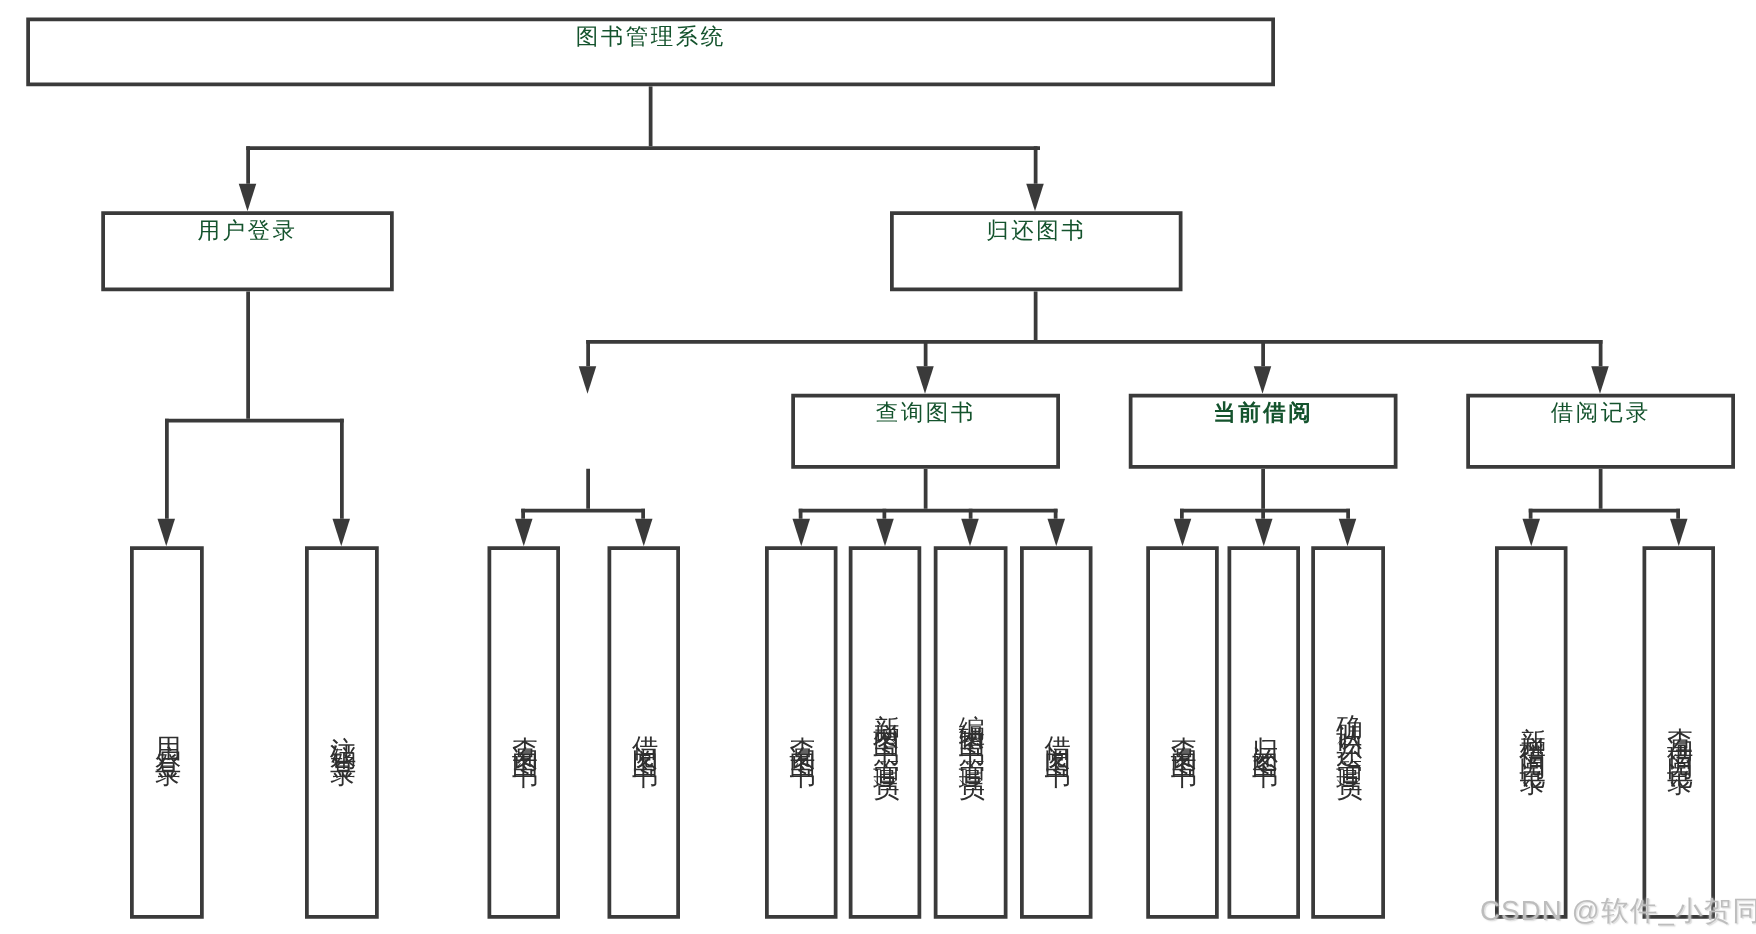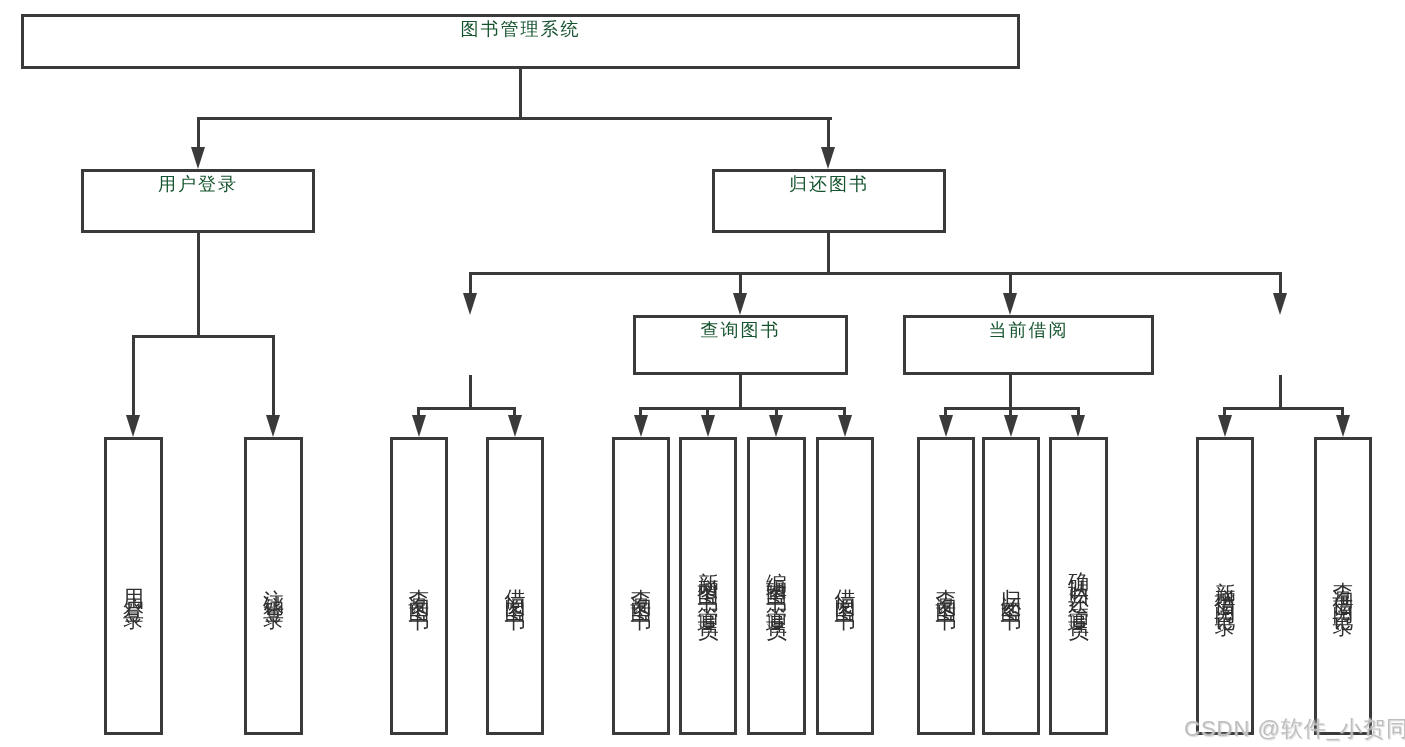--- a/index.html
+++ b/index.html
@@ -102,22 +102,25 @@
   <div class="vline" style="left:739px; top:272px; height:21px;"></div>
   <div class="arrow" style="left:733px; top:293px;"></div>
   <div class="vline" style="left:1009px; top:272px; height:21px;"></div>
   <div class="arrow" style="left:1003px; top:293px;"></div>
   <div class="vline" style="left:1279px; top:272px; height:21px;"></div>
   <div class="arrow" style="left:1273px; top:293px;"></div>
 
   <div class="box" style="left:633px; top:315px; width:215px; height:60px;">
     <span>查询图书</span>
   </div>
-  <div class="box" style="left:903px; top:315px; width:251px; height:60px;">
+  <div class="box" style="left:903px; top:315px; width:215px; height:60px;font-weight:bold;">
     <span>当前借阅</span>
+  </div>
+  <div class="box" style="left:1173px; top:315px; width:215px; height:60px;">
+    <span>借阅记录</span>
   </div>
 
   <div class="vline" style="left:469px; top:375px; height:32px;"></div>
   <div class="hline" style="left:417px; top:407px; width:99px;"></div>
   <div class="vline" style="left:417px; top:407px; height:8px;"></div>
   <div class="arrow" style="left:412px; top:415px;"></div>
   <div class="vline" style="left:513px; top:407px; height:8px;"></div>
   <div class="arrow" style="left:508px; top:415px;"></div>
 
   <div class="vline" style="left:739px; top:375px; height:32px;"></div>

